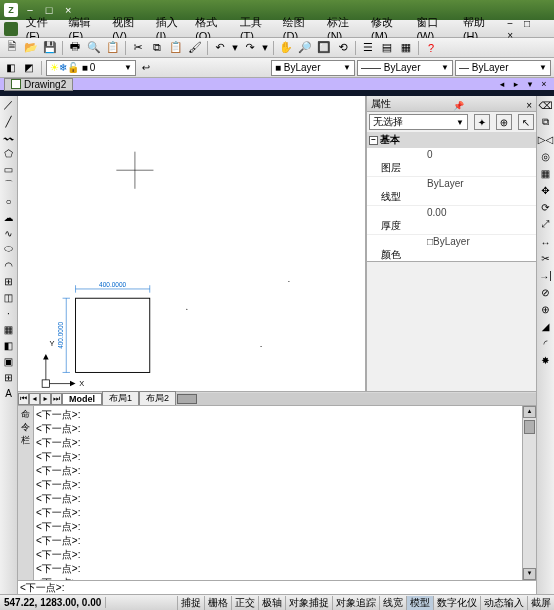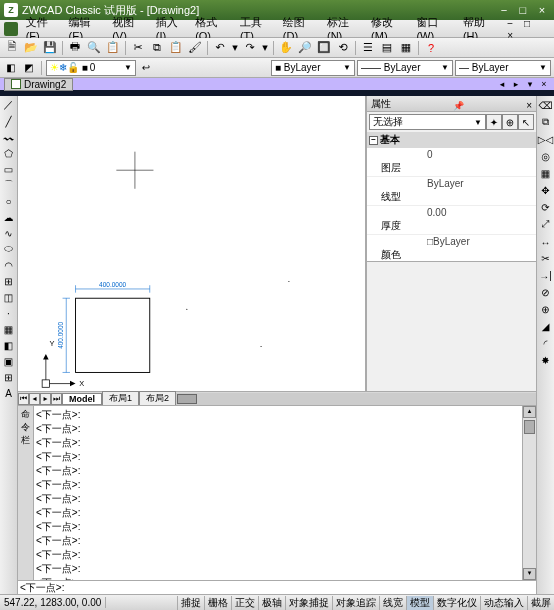--- a/index.html
+++ b/index.html
@@ -37,21 +37,21 @@
   .lefttools .lt{width:14px;height:14px;font-size:10px;display:flex;align-items:center;justify-content:center;cursor:pointer;}
   .righttools { width:18px; background:linear-gradient(to left,#f0f0f0,#d8d8d8); border-left:1px solid #aaa;display:flex;flex-direction:column;align-items:center;padding-top:2px;gap:3px;}
   .righttools .rt{width:14px;height:14px;font-size:10px;display:flex;align-items:center;justify-content:center;cursor:pointer;}
   
   .center { flex:1; display:flex; flex-direction:column; min-width:0;}
   .canvas-wrap{flex:1;display:flex;position:relative;min-height:0;}
   .canvas{flex:1;background:#fff;position:relative;border-right:1px solid #aaa;overflow:hidden;}
   .properties{width:170px;background:#f0f0f0;display:flex;flex-direction:column;border-left:1px solid #aaa;}
   .prop-title{height:16px;background:linear-gradient(#e8e8e8,#d0d0d0);border-bottom:1px solid #aaa;padding:0 4px;display:flex;align-items:flex-end;font-size:10px;}
   .prop-title .cls{margin-left:auto;font-size:10px;cursor:pointer;}
-  .prop-sel{height:20px;display:flex;align-items:center;padding:2px;gap:0;}
+  .prop-sel{height:20px;display:flex;align-items:center;padding:2px;gap:6px;}
   .prop-sel .combo{flex:1;background:#fff;border:1px solid #888;height:16px;padding:0 3px;display:flex;align-items:center;font-size:10px;}
   .prop-sel .combo .arr{margin-left:auto;font-size:8px;}
   .prop-sel .ib{width:16px;height:16px;border:1px solid #888;display:flex;align-items:center;justify-content:center;font-size:10px;cursor:pointer;}
   .prop-grid{flex:1;overflow:auto;font-size:10px;background:#fff;}
   .prop-grid .cat{background:#d8d8d8;padding:1px 2px;font-weight:bold;display:flex;align-items:center;gap:2px;}
   .prop-grid .cat .tg{width:9px;height:9px;border:1px solid #666;background:#fff;display:flex;align-items:center;justify-content:center;font-size:8px;line-height:1;}
   .prop-grid .row{display:flex;border-bottom:1px solid #eee;}
   .prop-grid .k{width:58px;padding:1px 2px 1px 14px;margin-top:12px;}
   .prop-grid .v{flex:1;padding:1px 2px;color:#444;}
   .prop-empty{flex:1;background:#f0f0f0;border-top:1px solid #aaa;}
@@ -70,32 +70,31 @@
   .cmdtext{flex:1;background:#fff;overflow:auto;font-size:10px;font-family:SimSun,monospace;padding:2px;}
   .cmdtext div{white-space:pre;}
   .cmdside{width:16px;background:#d8d8d8;border-right:1px solid #aaa;display:flex;flex-direction:column;font-size:9px;align-items:center;padding-top:2px;}
   .cmdscroll{width:14px;background:#e0e0e0;border-left:1px solid #aaa;position:relative;}
   .cmdscroll .thumb{background:#b0b0b0;border:1px solid #777;position:absolute;left:1px;right:1px;top:2px;height:14px;}
   .cmdscroll .arr{position:absolute;left:0;right:0;height:12px;background:#d0d0d0;border:1px solid #888;text-align:center;font-size:7px;}
   
   .cmdline{height:14px;background:#fff;border-top:1px solid #aaa;font-size:10px;font-family:SimSun,monospace;padding:0 2px;display:flex;align-items:center;}
   
   .status{height:16px;background:linear-gradient(#f0f0f0,#d4d4d4);border-top:1px solid #aaa;display:flex;align-items:center;font-size:10px;}
-  .status .coord{padding:0 4px;border-right:1px solid #aaa;}
+  .status .coord{padding:0 4px;border-right:1px solid #aaa;font-weight:bold;}
   .status .sbtn{padding:0 3px;border-left:1px solid #aaa;cursor:pointer;}
   .status .sbtn.on{background:#bcd;}
   .status .sp{flex:1;}
   .status .end{margin-left:auto;display:flex;}
 </style>
 </head>
 <body>
 
 <div class="titlebar">
   <div class="logo">Z</div>
-  <div class="title">ZWCAD Classic 试用版 - [Drawing2]</div>
   <div class="winbtns">
     <span>−</span>
     <span>□</span>
     <span>×</span>
   </div>
 </div>
 
 <div class="menubar">
   <div class="logo"></div>
   <div id="menuitems" style="display:flex;">

